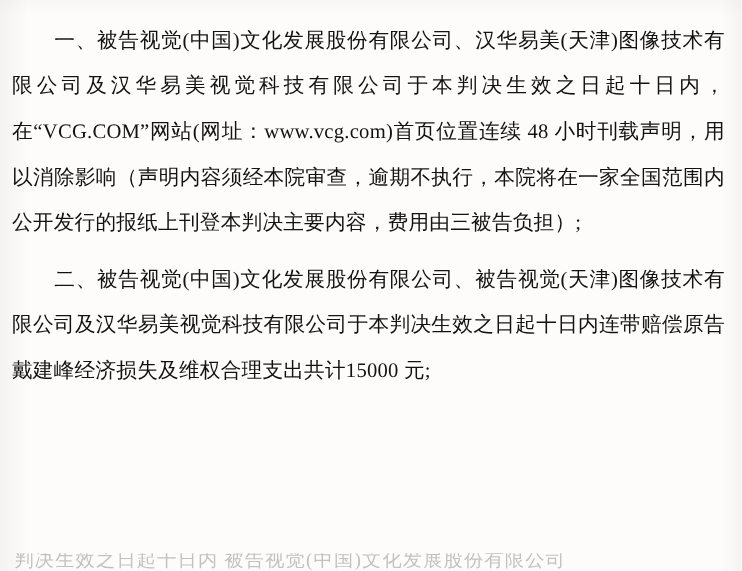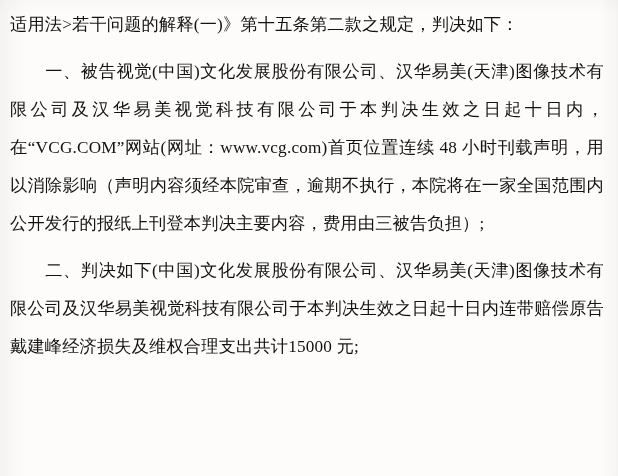--- a/index.html
+++ b/index.html
@@ -69,28 +69,28 @@
     white-space: nowrap;
     letter-spacing: 1px;
   }
 </style>
 </head>
 <body>
 
 <div id="page">
   <div class="doc-body">
 
-    <p class="para">适用法&gt;若干问题的解释(一)》第十五条第二款之规定，判决如下：</p>
 
     <div class="gap"></div>
 
     <p class="para indent">一、被告视觉(中国)文化发展股份有限公司、汉华易美(天津)图像技术有限公司及汉华易美视觉科技有限公司于本判决生效之日起十日内，在“VCG.COM”网站(网址：www.vcg.com)首页位置连续 48 小时刊载声明，用以消除影响（声明内容须经本院审查，逾期不执行，本院将在一家全国范围内公开发行的报纸上刊登本判决主要内容，费用由三被告负担）;</p>
 
     <div class="gap"></div>
 
-    <p class="para indent">二、判决如下(中国)文化发展股份有限公司、汉华易美(天津)图像技术有限公司及汉华易美视觉科技有限公司于本判决生效之日起十日内连带赔偿原告戴建峰经济损失及维权合理支出共计15000 元;</p>
+    <p class="para indent">二、被告视觉(中国)文化发展股份有限公司、被告视觉(天津)图像技术有限公司及汉华易美视觉科技有限公司于本判决生效之日起十日内连带赔偿原告戴建峰经济损失及维权合理支出共计15000 元;</p>
 
     <div class="gap"></div>
 
 
   </div>
 
+  <div class="bottom-ghost">判决生效之日起十日内 被告视觉(中国)文化发展股份有限公司</div>
 </div>
 
 </body></html>

